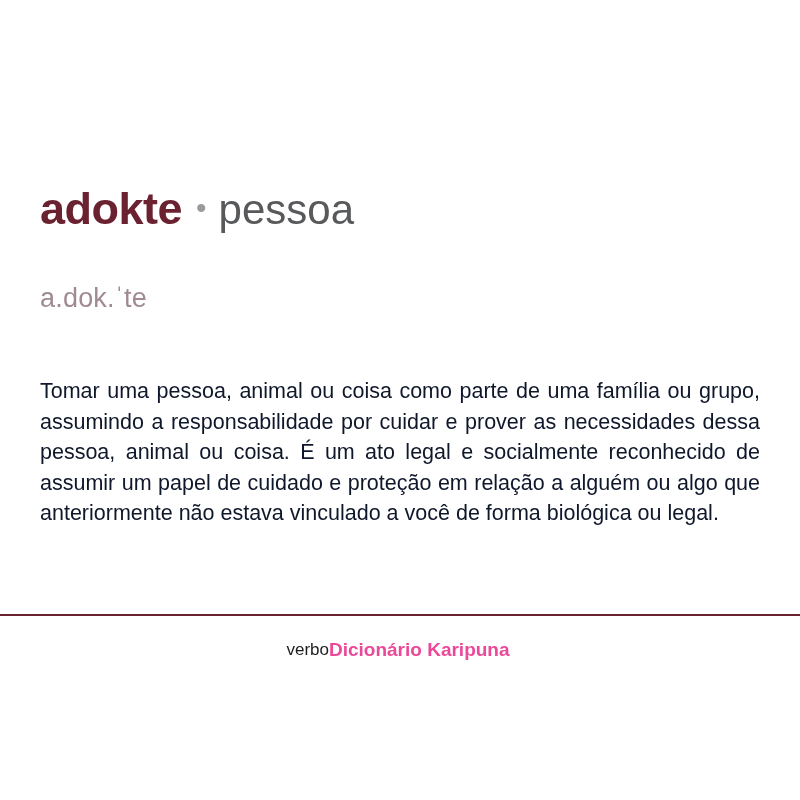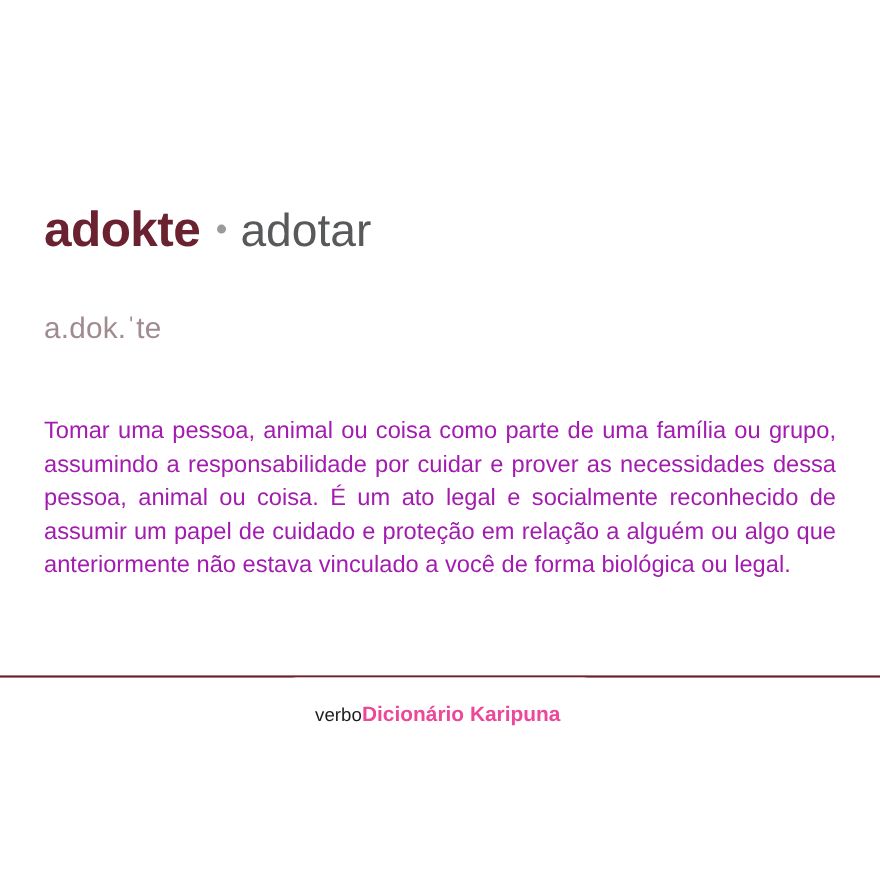--- a/index.html
+++ b/index.html
@@ -56,21 +56,21 @@
   .pronunciation {
     margin-top: 51px;
     font-size: 27px;
     color: #a08b90;
     letter-spacing: 0.2px;
   }
   .definition {
     margin-top: 62px;
     font-size: 21.5px;
     line-height: 1.42;
-    color: #a21caf;
+    color: #0f172a;
     text-align: justify;
     max-width: 722px;
   }
   .footer-rule {
     height: 2px;
     background: #6b2230;
     width: 100%;
   }
   .footer {
     height: 68px;
@@ -95,21 +95,21 @@
 </head>
 <body>
 
 <div class="card">
 
   <div class="content">
 
     <div class="headword-line">
       <span class="headword">adokte</span>
       <span class="separator-dot">•</span>
-      <span class="translation">adotar</span>
+      <span class="translation">pessoa</span>
     </div>
 
     <div class="pronunciation">a.dok.ˈte</div>
 
     <div class="definition">Tomar uma pessoa, animal ou coisa como parte de uma família ou grupo, assumindo a responsabilidade por cuidar e prover as necessidades dessa pessoa, animal ou coisa. É um ato legal e socialmente reconhecido de assumir um papel de cuidado e proteção em relação a alguém ou algo que anteriormente não estava vinculado a você de forma biológica ou legal.</div>
 
   </div>
 
   <div class="footer-rule"></div>
 

